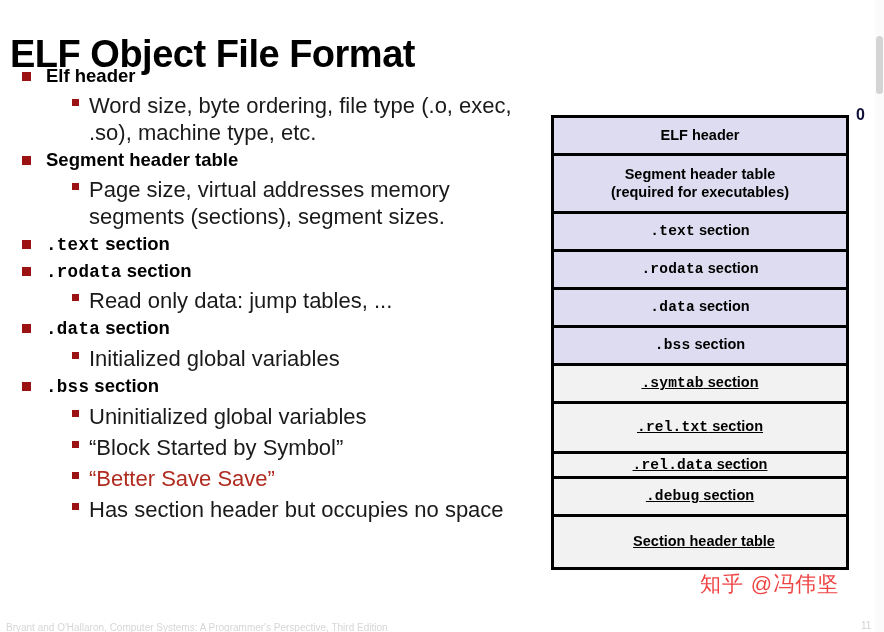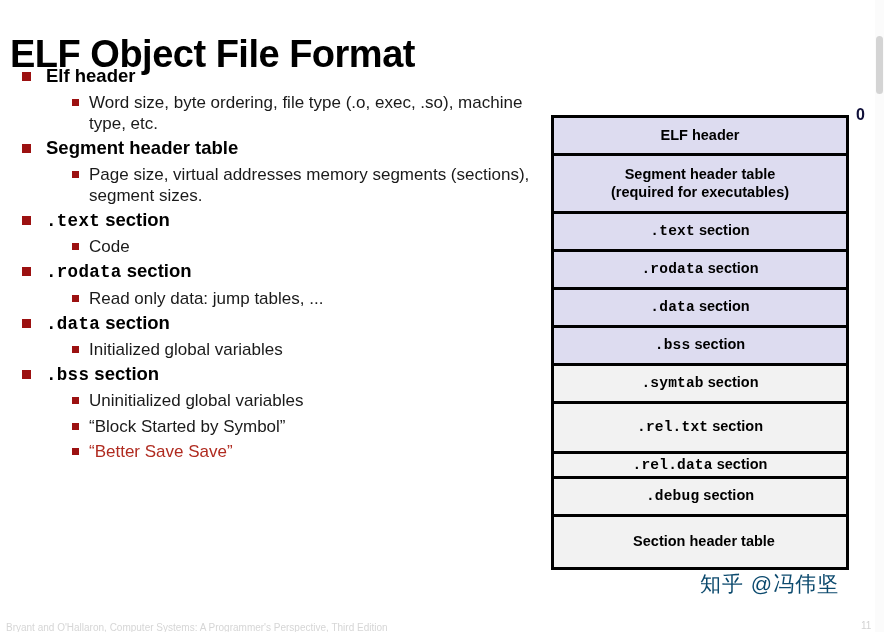--- a/index.html
+++ b/index.html
@@ -48,21 +48,21 @@
   .lvl1 .sq {
     position: absolute;
     left: 12px; top: 8px;
     width: 9px; height: 9px;
     background: #9c1111;
   }
   .lvl2 {
     position: relative;
     padding-left: 79px;
     margin-top: 4px;
-    font-size: 17px;
+    font-size: 22px;
     font-weight: normal;
     color: #1a1a1a;
     line-height: 1.24;
   }
   .lvl2 .sq {
     position: absolute;
     left: 62px; top: 7px;
     width: 7px; height: 7px;
     background: #9c1111;
   }
@@ -87,21 +87,21 @@
     color: #000000;
     display: flex;
     align-items: center;
     justify-content: center;
     text-align: center;
     font-size: 14.5px;
     font-weight: bold;
     line-height: 1.22;
   }
   .dbox:last-child { border-bottom-width: 3px; padding-left: 8px; }
-  .dbox.gray { background: #f2f2f2; }
+  .dbox.gray { background: #f2f2f2; text-decoration: underline; }
   .dbox .dm {
     font-family: "Liberation Mono", "DejaVu Sans Mono", monospace;
     font-weight: bold;
     font-size: 14.5px;
     letter-spacing: 0.2px;
   }
 
   
   #zero-label {
     position: absolute;
@@ -109,21 +109,21 @@
     font-size: 16px;
     font-weight: bold;
     color: #10103a;
   }
 
   
   #watermark {
     position: absolute;
     left: 700px; top: 570px;
     font-size: 21px;
-    color: #0c4a6e;
+    color: #ef4444;
     font-weight: normal;
     white-space: nowrap;
     letter-spacing: 1px;
   }
 
   
   #footer-cite {
     position: absolute;
     left: 6px; top: 622px;
     font-size: 10px;
@@ -158,29 +158,29 @@
 <div id="slide">
 
   <h1 id="title">ELF Object File Format</h1>
 
   <div id="bullets">
       <div class="lvl1"><span class="sq"></span><span>Elf header</span></div>
       <div class="lvl2"><span class="sq"></span><span>Word size, byte ordering, file type (.o, exec, .so), machine type, etc.</span></div>
       <div class="lvl1"><span class="sq"></span><span>Segment header table</span></div>
       <div class="lvl2"><span class="sq"></span><span>Page size, virtual addresses memory segments (sections), segment sizes.</span></div>
       <div class="lvl1"><span class="sq"></span><span class="mono">.text</span><span> section</span></div>
-      <div class="lvl2"><span class="sq"></span><span>Code</span></div>
       <div class="lvl1"><span class="sq"></span><span class="mono">.rodata</span><span> section</span></div>
       <div class="lvl2"><span class="sq"></span><span>Read only data: jump tables, ...</span></div>
       <div class="lvl1"><span class="sq"></span><span class="mono">.data</span><span> section</span></div>
       <div class="lvl2"><span class="sq"></span><span>Initialized global variables</span></div>
       <div class="lvl1"><span class="sq"></span><span class="mono">.bss</span><span> section</span></div>
       <div class="lvl2"><span class="sq"></span><span>Uninitialized global variables</span></div>
       <div class="lvl2"><span class="sq"></span><span>“Block Started by Symbol”</span></div>
       <div class="lvl2 redtext"><span class="sq"></span><span>“Better Save Save”</span></div>
+      <div class="lvl2"><span class="sq"></span><span>Has section header but occupies no space</span></div>
     </div>
 
   <div id="diagram">
       <div class="dbox" style="height: 38px;">
         <div><span>ELF header</span></div>
       </div>
       <div class="dbox" style="height: 58px;">
         <div><span>Segment header table<br>(required for executables)</span></div>
       </div>
       <div class="dbox" style="height: 38px;">

